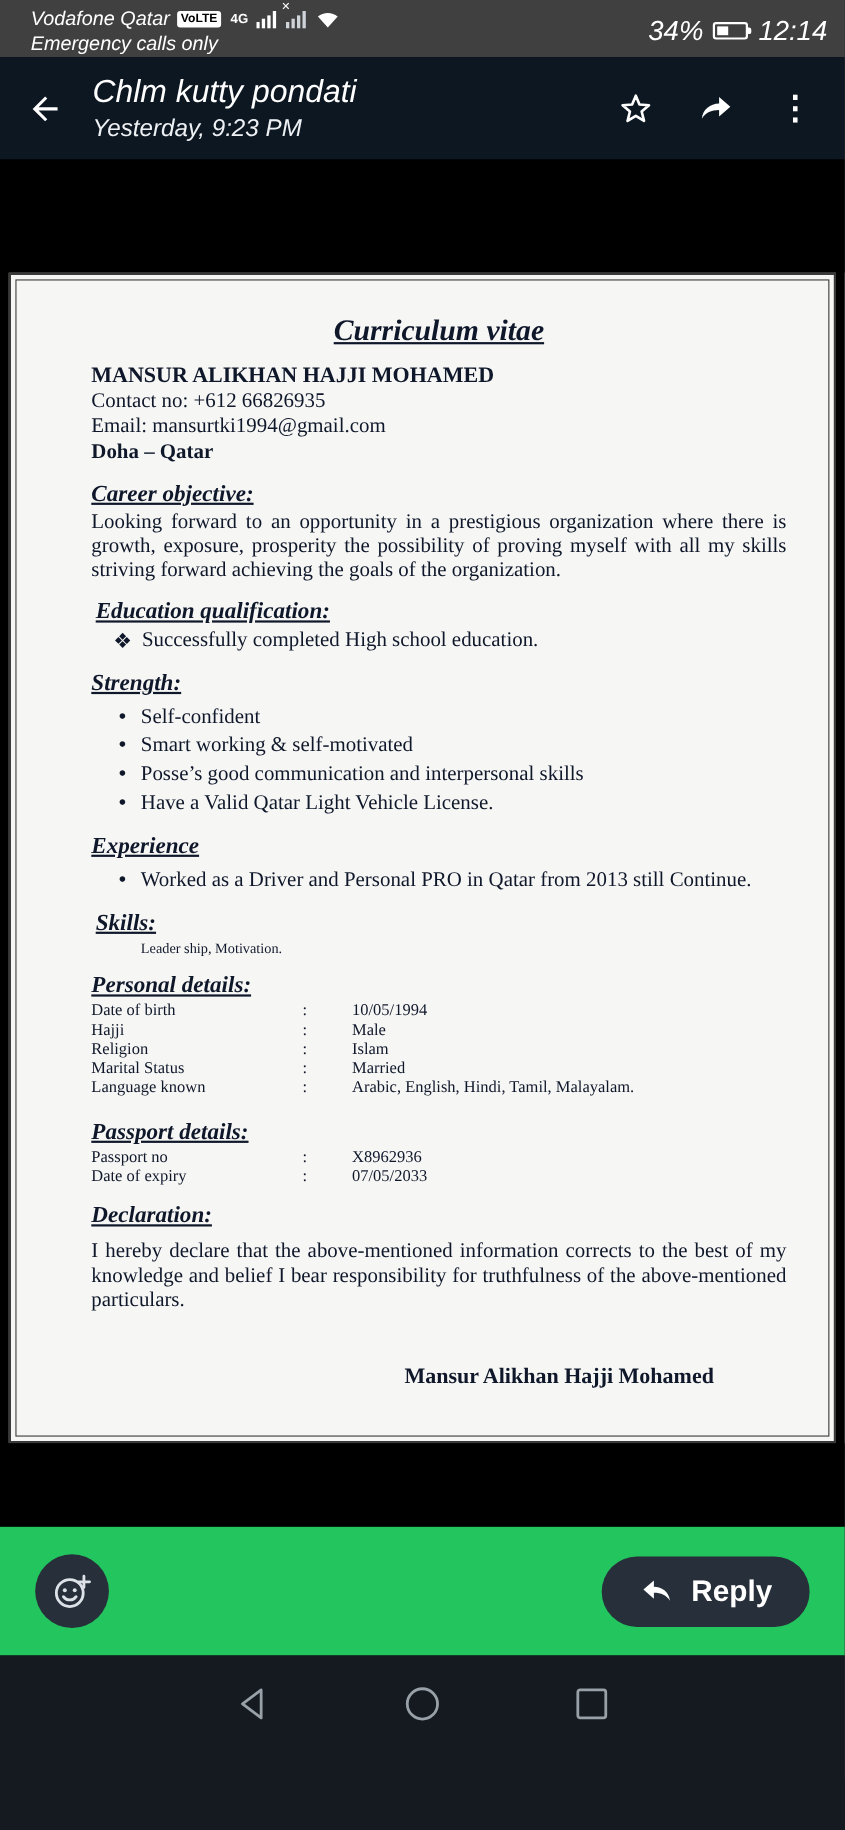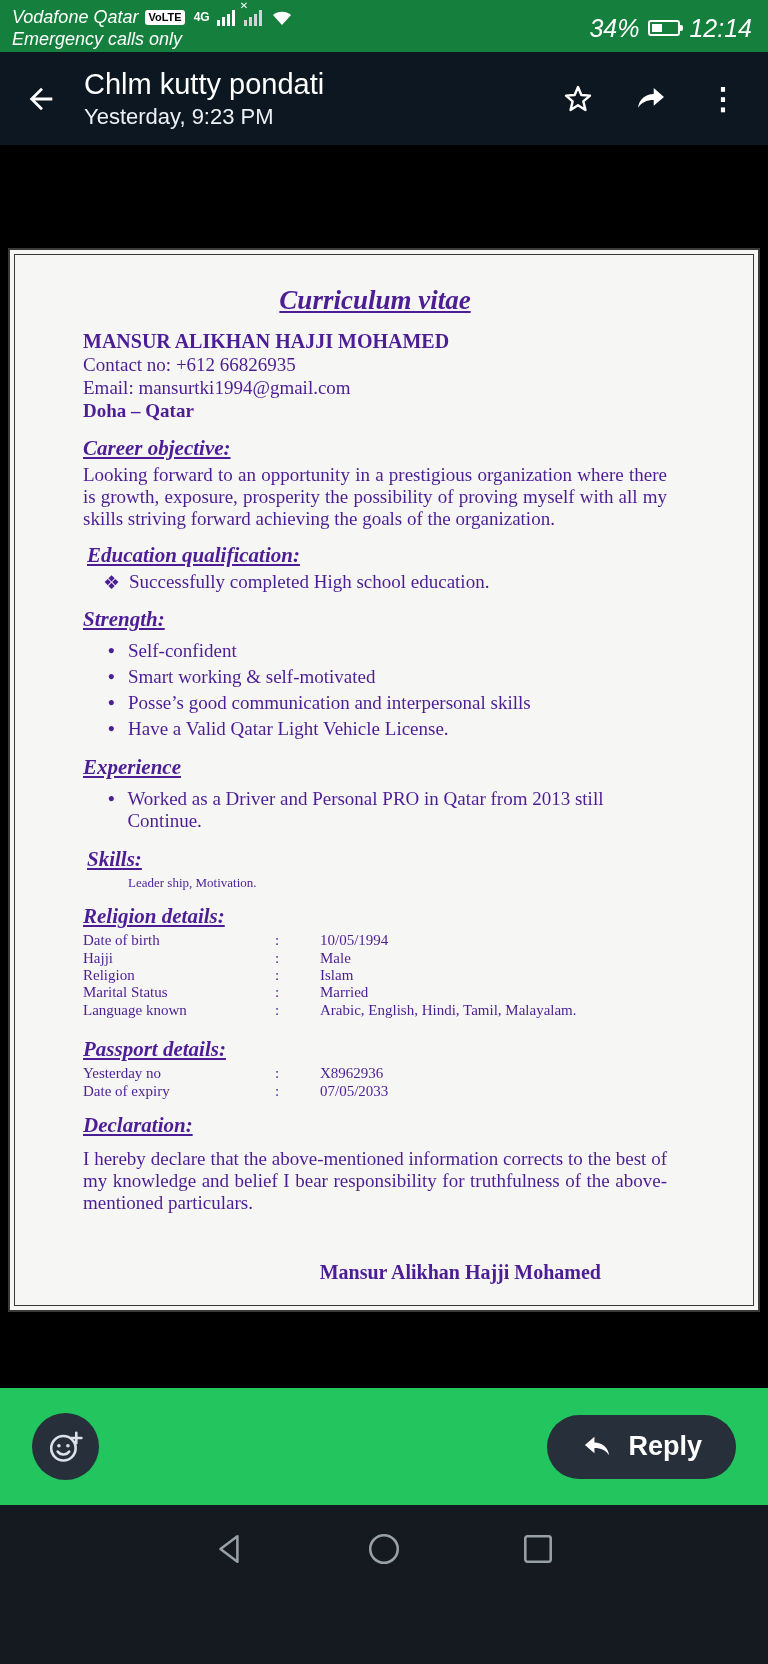--- a/index.html
+++ b/index.html
@@ -1,54 +1,54 @@
 <!DOCTYPE html>
 <html><head>
 <meta charset="utf-8">
 <style>
   * { margin:0; padding:0; box-sizing:border-box; }
   html,body { width:768px; height:1664px; }
   body { background:#000; font-family:"Liberation Sans", sans-serif; overflow:hidden; }
   .screen { width:768px; height:1664px; display:flex; flex-direction:column; }
 
   
-  .status-bar { height:52px; background:#15803d; color:#fff; display:flex;
-    justify-content:space-between; align-items:center; padding:4px 16px 0 12px; }
+  .status-bar { height:52px; background:#404040; color:#fff; display:flex;
+    justify-content:space-between; align-items:center; padding:4px 16px 0 28px; }
   .sb-left { display:flex; flex-direction:column; font-style:italic; }
   .sb-line1 { display:flex; align-items:center; gap:7px; font-size:18px; }
   .sb-line2 { font-size:18px; margin-top:1px; }
   .volte { font-style:normal; background:#fff; color:#000; font-size:11px; font-weight:bold;
     border-radius:3px; padding:0 3px; line-height:15px; }
   .net { font-style:normal; font-size:12px; font-weight:bold; margin-left:2px; }
   .sb-icon { display:inline-flex; align-items:flex-end; position:relative; }
   .sb-icon svg { display:block; }
   .x-mark { position:absolute; top:-9px; left:-4px; font-size:10px; font-style:normal; color:#fff; }
   .sb-right { display:flex; align-items:center; gap:9px; font-style:italic; font-size:25px; }
   .battery { width:32px; height:16px; border:2px solid #fff; border-radius:3px; position:relative; display:inline-block; }
   .battery-fill { position:absolute; left:2px; top:2px; bottom:2px; width:34%; background:#fff; }
   .battery-nub { position:absolute; right:-5px; top:3px; width:3px; height:6px; background:#fff; border-radius:0 2px 2px 0; }
 
   
   .chat-header { height:93px; background:#0d1722; display:flex; align-items:center; color:#fff; padding:0 24px; }
   .back-btn { margin-right:26px; display:flex; cursor:pointer; }
-  .title-block { flex:1; cursor:pointer; }
+  .title-block { flex:1; font-style:italic; cursor:pointer; }
   .chat-title { font-size:29px; font-weight:500; }
   .chat-subtitle { font-size:22px; margin-top:3px; color:#eef1f4; }
   .header-actions { display:flex; align-items:center; gap:40px; padding-right:6px; }
   .hicon { display:flex; align-items:center; cursor:pointer; }
   .menu-glyph { font-size:30px; font-weight:bold; font-style:normal; line-height:1; }
 
   
   .gap-a { height:103px; background:#000; }
   .gap-b { height:76px; background:#000; }
 
   
   .page { height:1064px; margin:0 8px; background:#f6f6f4; border:2px solid #3a3a3a; padding:4px; overflow:hidden; }
-  .page-inner { height:100%; border:1px solid #3a3a3a; padding:30px 86px 0 68px; overflow:hidden;
-    font-family:"Liberation Serif", serif; color:#4c1d95; }
+  .page-inner { height:100%; border:1px solid #3a3a3a; padding:30px 38px 0 68px; overflow:hidden;
+    font-family:"Liberation Serif", serif; color:#0f172a; }
   .cv-title { text-align:center; font-size:27px; font-weight:bold; font-style:italic;
     text-decoration:underline; margin-bottom:14px; }
   .cv-name { font-size:20px; font-weight:bold; margin-top:10px; }
   .cv-line { font-size:19px; line-height:1.22; }
   .cv-line.bold { font-weight:bold; }
   .sec-heading { font-size:21px; font-weight:bold; font-style:italic; text-decoration:underline;
     margin-top:13px; margin-bottom:3px; }
   .just { font-size:19px; line-height:1.17; text-align:justify; }
   .edu-line { font-size:19px; display:flex; margin-top:2px; }
   .edu-line .diamond { width:26px; margin-left:20px; }
@@ -195,21 +195,21 @@
       <ul class="bullets">
         <li>
             <span class="dot">•</span>
             <span>Worked as a Driver and Personal PRO in Qatar from 2013 still Continue.</span>
           </li>
       </ul>
 
       <div class="sec-heading" style="margin-left:4px;">Skills:</div>
       <div class="skills-text">Leader ship, Motivation.</div>
 
-      <div class="sec-heading">Religion details:</div>
+      <div class="sec-heading">Personal details:</div>
       <div class="drow">
         <span class="dlab">Date of birth</span>
         <span class="dsep">:</span>
         <span class="dval">10/05/1994</span>
       </div>
       <div class="drow">
         <span class="dlab">Hajji</span>
         <span class="dsep">:</span>
         <span class="dval">Male</span>
       </div>
@@ -224,21 +224,21 @@
         <span class="dval">Married</span>
       </div>
       <div class="drow">
         <span class="dlab">Language known</span>
         <span class="dsep">:</span>
         <span class="dval">Arabic, English, Hindi, Tamil, Malayalam.</span>
       </div>
 
       <div class="sec-heading" style="margin-top:18px;">Passport details:</div>
       <div class="drow">
-        <span class="dlab">Yesterday no</span>
+        <span class="dlab">Passport no</span>
         <span class="dsep">:</span>
         <span class="dval">X8962936</span>
       </div>
       <div class="drow">
         <span class="dlab">Date of expiry</span>
         <span class="dsep">:</span>
         <span class="dval">07/05/2033</span>
       </div>
 
       <div class="sec-heading" style="margin-bottom:10px;">Declaration:</div>

